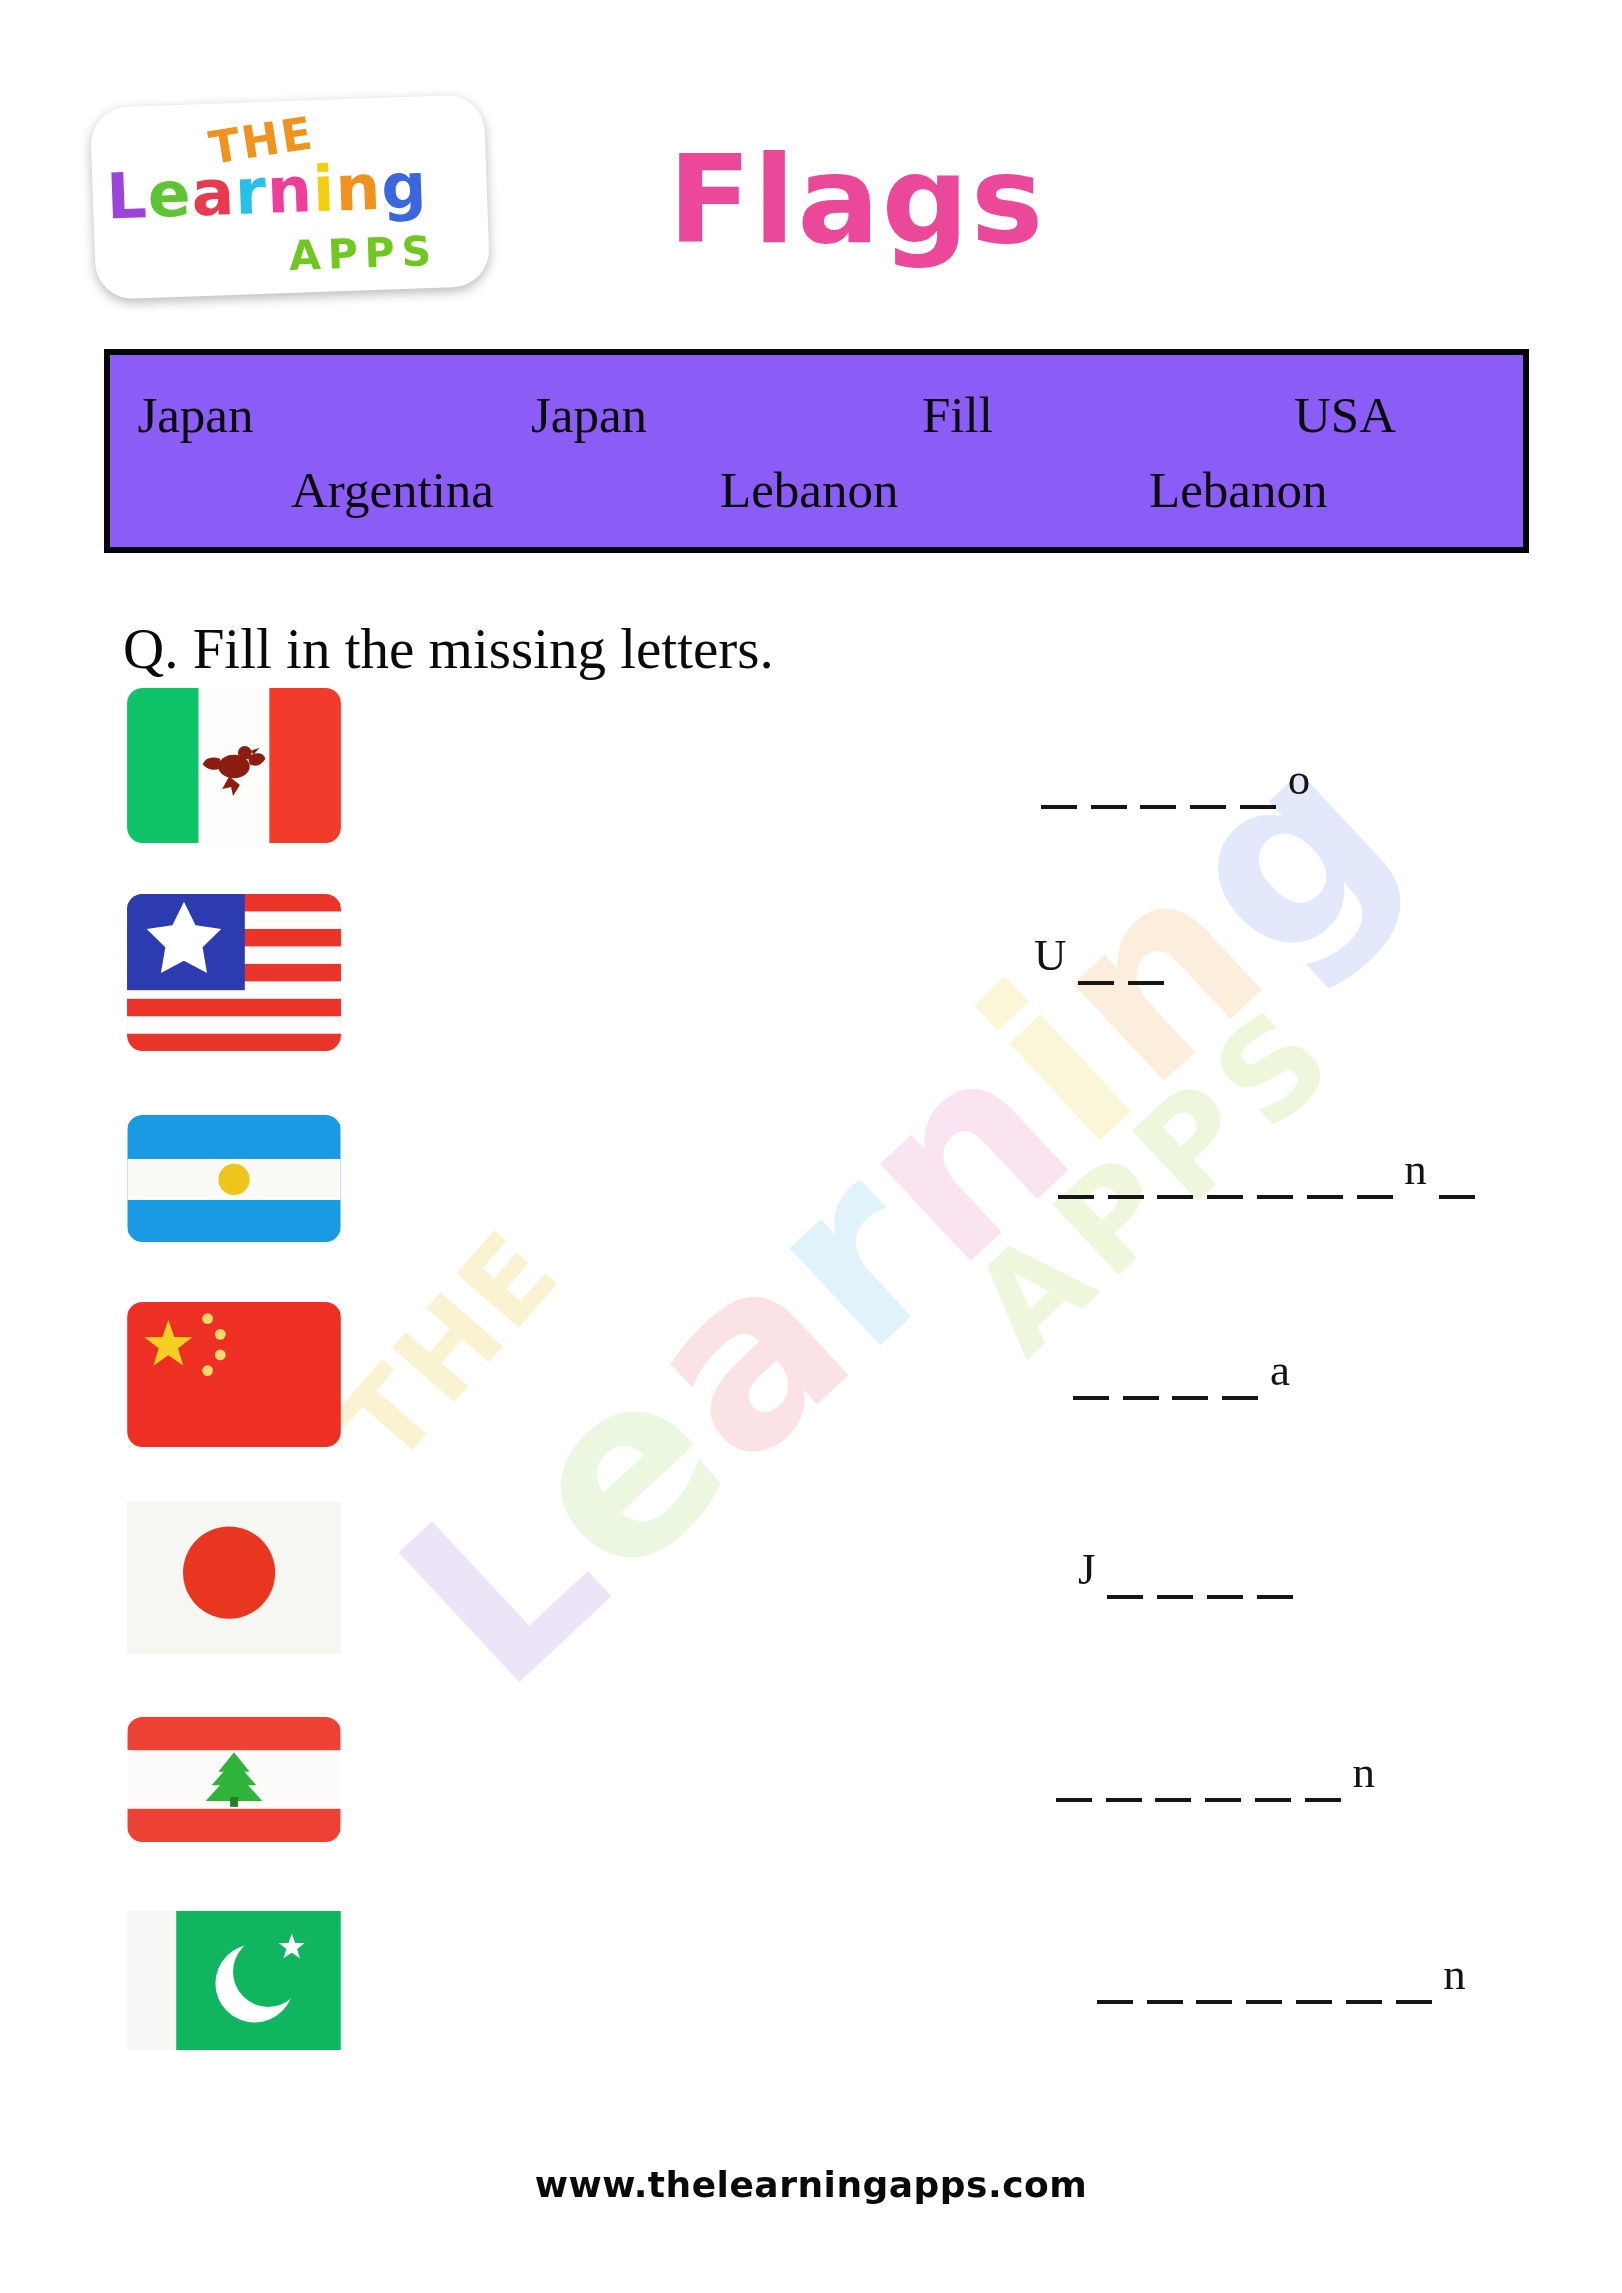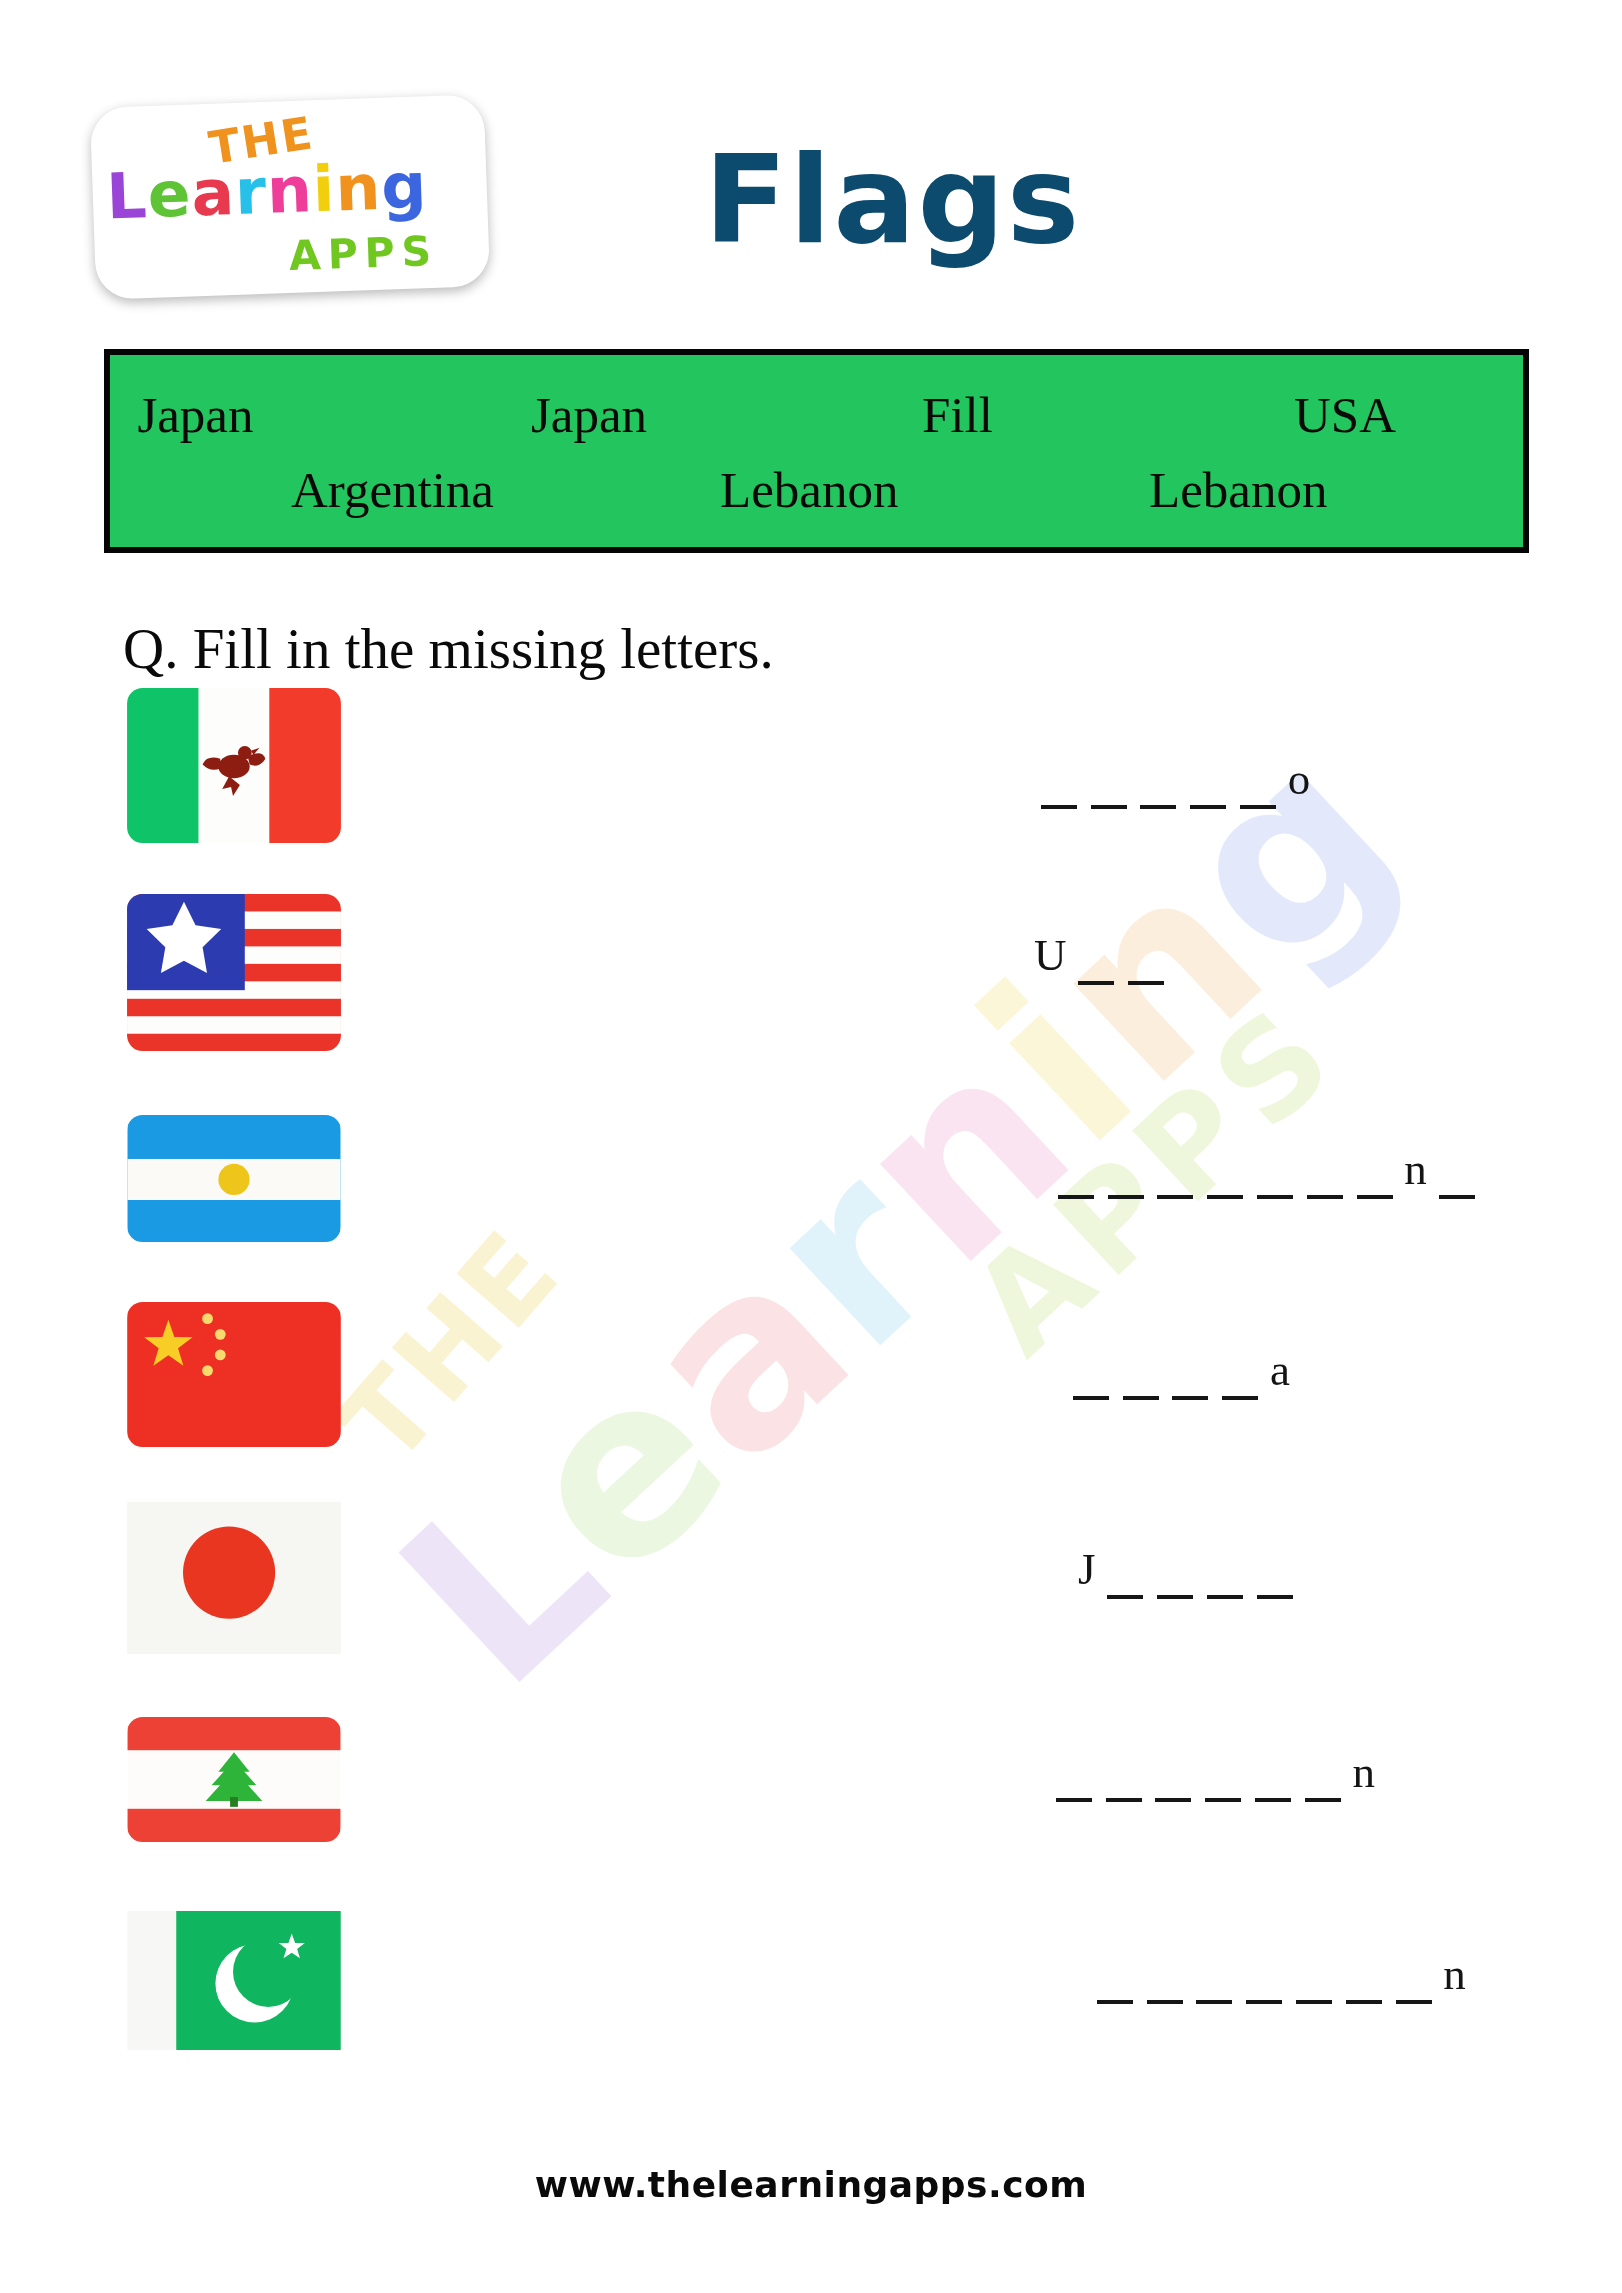--- a/index.html
+++ b/index.html
@@ -38,25 +38,25 @@
   .logo-learning .lt0{color:#9b45d8;}
   .logo-learning .lt1{color:#5ec436;}
   .logo-learning .lt2{color:#e83a4e;}
   .logo-learning .lt3{color:#27c0e8;}
   .logo-learning .lt4{color:#ee3e9a;}
   .logo-learning .lt5{color:#f2cf0e;}
   .logo-learning .lt6{color:#f2921e;}
   .logo-learning .lt7{color:#3b66e0;}
 
   
-  .page-title{position:absolute;left:704px;top:129px;z-index:2;font:bold 122px "DejaVu Sans",sans-serif;color:#0c4a6e;letter-spacing:2px;}
+  .page-title{position:absolute;left:668px;top:129px;z-index:2;font:bold 122px "DejaVu Sans",sans-serif;color:#ec4899;letter-spacing:2px;}
   .question{position:absolute;left:123px;top:616px;z-index:2;font-size:57px;}
 
   
-  .word-bank{position:absolute;left:104px;top:349px;width:1413px;height:192px;border:6.9px solid #050505;z-index:2;background:#22c55e;}
+  .word-bank{position:absolute;left:104px;top:349px;width:1413px;height:192px;border:6.9px solid #050505;z-index:2;background:#8b5cf6;}
   .wb-word{position:absolute;font-size:51px;white-space:nowrap;}
 
   
   .flag{position:absolute;overflow:hidden;z-index:2;}
   .flag.rounded{border-radius:15.7px;}
   .flag svg{display:block;width:100%;height:100%;}
 
   
   .blank{position:absolute;z-index:2;white-space:nowrap;font-size:45px;line-height:45px;color:#141414;}
   .blank .dash{display:inline-block;width:36px;height:0;border-bottom:4.9px solid #161616;vertical-align:-14.7px;margin:0 6.9px;}

